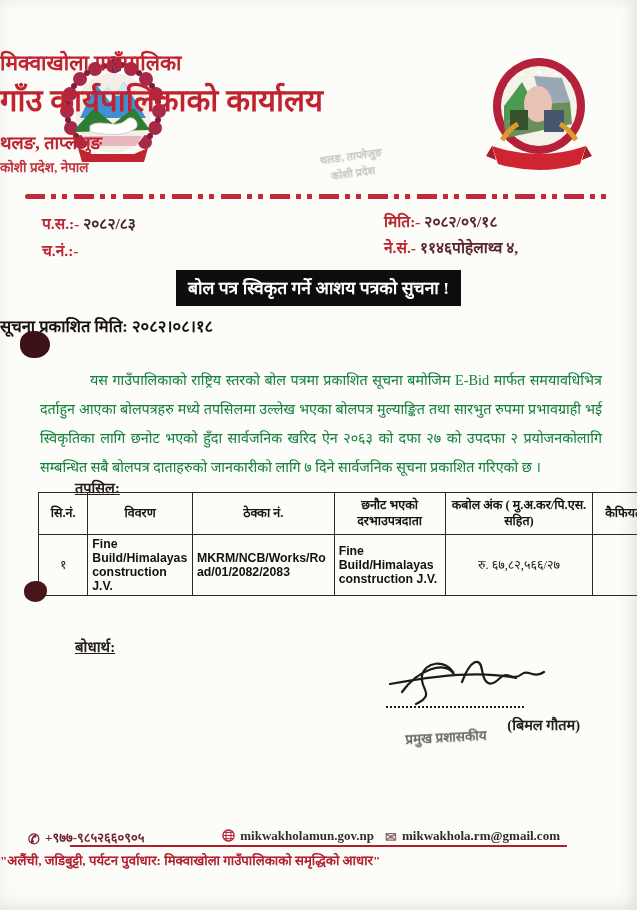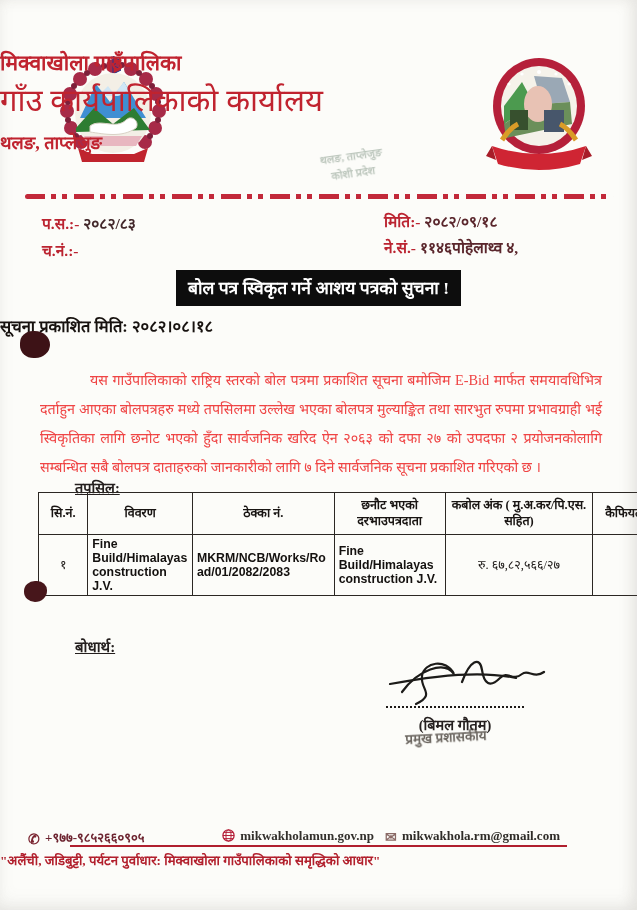--- a/index.html
+++ b/index.html
@@ -12,21 +12,21 @@
   .page::after{
     content:""; position:absolute; inset:0; pointer-events:none;
     box-shadow: inset -6px 0 14px rgba(120,115,110,.12), inset 0 -8px 16px rgba(120,115,110,.08);
   }
   .abs{position:absolute;}
   .red{color:#bb2431;}
   .center{left:0; right:0;}
 
   
   .title1{top:48px; font-size:21px; font-weight:700; color:#c0232f;}
-  .title2{top:78px; font-size:31px; font-weight:400; color:#c0232f;}
+  .title2{top:78px; font-size:31px; font-weight:700; color:#c0232f;}
   .addr1{top:130px; font-size:18px; font-weight:700; color:#c0232f;}
   .addr2{top:158px; font-size:13.5px; font-weight:700; color:#c2323c;}
   .logo{width:114px; height:118px;}
   .logo-left{left:56px; top:56px;}
   .logo-right{left:482px; top:54px;}
 
   .hstamp{left:282px; top:148px; width:140px; color:#8a9c8d; opacity:.55;
     filter:blur(.7px); font-size:11px; font-weight:700; text-align:center;
     transform:rotate(-8deg); line-height:1.5; pointer-events:none;}
 
@@ -47,39 +47,39 @@
   .ref-date .val,.ref-ns .val{color:#5a262c;}
 
   
   .banner-wrap{top:270px; text-align:center; left:0; right:0;}
   .banner{display:inline-block; background:#0d0d0d; color:#ffffff;
     font-size:17.5px; font-weight:700; padding:5px 12px 7px 12px;}
   .pubdate{top:314px; font-size:16.5px; font-weight:700; color:#17120f;}
 
   
   .para{left:40px; top:366px; width:562px; font-size:14.3px; line-height:29px;
-    text-align:justify; text-indent:50px; color:#ef4444; font-weight:500;}
+    text-align:justify; text-indent:50px; color:#15803d; font-weight:500;}
 
   .tapasil{left:75px; top:477px; font-size:14.5px; font-weight:700;
     text-decoration:underline;}
 
   
   table.bids{position:absolute; left:38px; top:492px; width:617px;
     border-collapse:collapse; font-size:12.5px; color:#191513;}
   table.bids th, table.bids td{border:1.3px solid #2b2723; padding:2px 4px; vertical-align:middle;}
   table.bids th{font-weight:700; text-align:center; line-height:1.3; padding:4px 2px;}
   td.c{text-align:center;} td.l{text-align:left;}
   .latin{font-family:"Liberation Sans","DejaVu Sans",sans-serif; font-size:12.3px; font-weight:600; color:#14110f;}
   td.contract{word-break:break-all;margin-left:36px;}
 
   
   .bodhartha{left:75px; top:636px; font-size:15px; font-weight:700; text-decoration:underline;}
   .sig-scribble{left:388px; top:652px;}
   .sig-dots{left:386px; top:700px; width:138px; border-bottom:2.5px dotted #1d1a18; height:6px;}
-  .sig-name{left:330px; top:714px; width:250px; text-align:center; font-size:14.5px; font-weight:700;}
+  .sig-name{left:330px; top:714px; width:250px; text-align:right; font-size:14.5px; font-weight:700;}
   .sig-title{left:330px; top:737px; width:250px; text-align:center; font-size:14px; font-weight:700; color:#1c1814;}
   .sig-stamp{left:336px; top:728px; width:220px; text-align:center; font-size:13.5px; font-weight:700;
     color:#3a332c; opacity:.75; filter:blur(.6px); transform:rotate(-3deg); pointer-events:none;}
 
   
   .blot1{left:20px; top:331px; width:30px; height:27px; background:#3d1216; border-radius:46% 54% 52% 48%;}
   .blot2{left:24px; top:581px; width:23px; height:21px; background:#47161b; border-radius:50% 45% 55% 50%;}
 
   
   .fline{left:70px; top:845px; width:497px; height:2px; background:#b01f2e;}
@@ -168,20 +168,21 @@
       <path d="M20 86 q8 -12 16 -16 M94 86 q-8 -12 -16 -16" stroke="#d99c28" stroke-width="5" fill="none"></path>
 
       <path d="M10 92 q47 16 94 0 l-6 18 q-41 12 -82 0 z" fill="#cf2533"></path>
       <path d="M10 92 l-6 10 10 4 z M104 92 l6 10 -10 4 z" fill="#a81d29"></path>
     </svg>
   </div>
 
   <div class="abs center title1">मिक्वाखोला गाउँपालिका</div>
   <div class="abs center title2">गाँउ कार्यपालिकाको कार्यालय</div>
   <div class="abs center addr1">थलङ, ताप्लेजुङ</div>
+  <div class="abs center addr2">कोशी प्रदेश, नेपाल</div>
 
   <div class="abs hstamp">
     <div>थलङ, ताप्लेजुङ</div>
     <div>कोशी प्रदेश</div>
   </div>
 
   <div class="abs divider"></div>
 
   <div class="abs ref ref-ps">
     <span class="red">प.स.:-</span>

